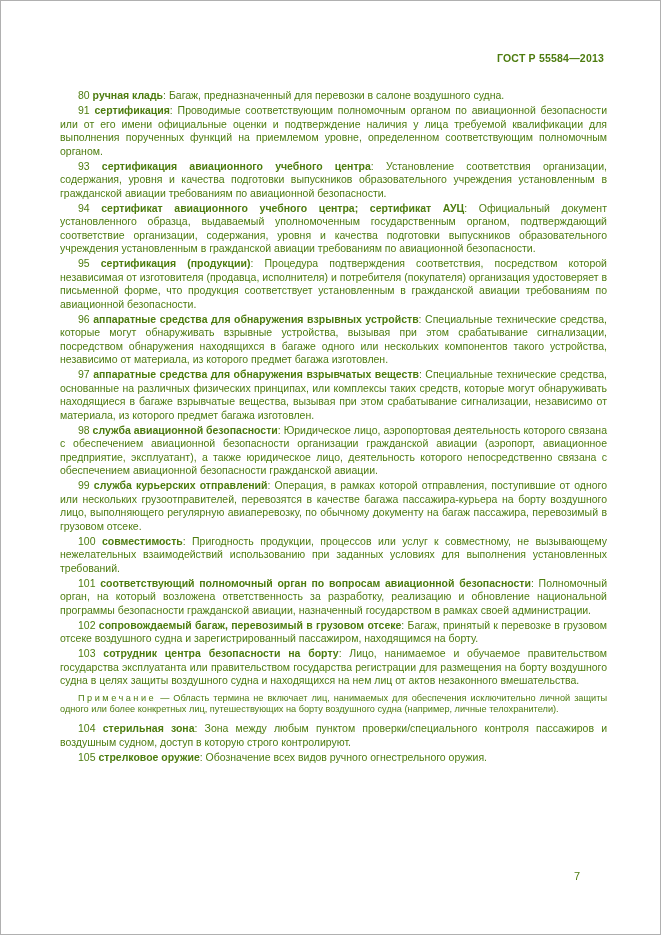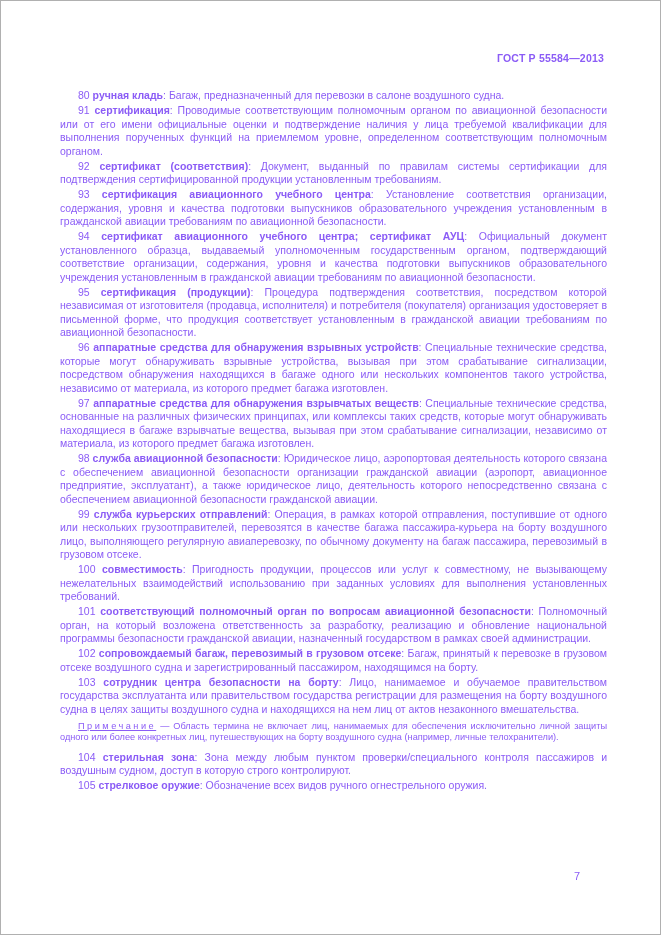--- a/index.html
+++ b/index.html
@@ -4,21 +4,21 @@
 <style>
   html, body { margin: 0; padding: 0; background: #ffffff; }
   .page {
     position: relative;
     width: 661px;
     height: 935px;
     box-sizing: border-box;
     background: #ffffff;
     border: 1px solid #b0b0b0;
     font-family: "Liberation Sans", "DejaVu Sans", sans-serif;
-    color: #8b5cf6;
+    color: #4d7c0f;
     overflow: hidden;
   }
   .doc-header {
     position: absolute;
     top: 51px;
     right: 56px;
     font-size: 10.5px;
     font-weight: 700;
     letter-spacing: 0.2px;
     white-space: nowrap;
@@ -42,38 +42,37 @@
   p.para b { font-weight: 700; margin-top: 24px; }
   p.note {
     margin: 5px 0 7px 0;
     font-size: 9.2px;
     line-height: 11.4px;
     text-align: justify;
     text-indent: 18px;
     hyphens: auto;
     -webkit-hyphens: auto;
   }
-  .note-label { letter-spacing: 2.5px; text-decoration: underline; }
+  .note-label { letter-spacing: 2.5px; }
   .page-num {
     position: absolute;
     top: 869px;
     right: 80px;
     font-size: 11px;
   }
 </style>
 </head>
 <body>
 
 <div class="page">
   <div class="doc-header">ГОСТ Р 55584—2013</div>
 
   <div class="content">
       <p class="para"><span class="num">80 </span><b>ручная кладь</b><span>: Багаж, предназначенный для перевозки в салоне воздушного судна.</span></p>
       <p class="para"><span class="num">91 </span><b>сертификация</b><span>: Проводимые соответствующим полномочным органом по авиационной безопасности или от его имени официальные оценки и подтверждение наличия у лица требуемой квалификации для выполнения порученных функций на приемлемом уровне, определенном соответствующим полномочным органом.</span></p>
-      <p class="para"><span class="num">92 </span><b>сертификат (соответствия)</b><span>: Документ, выданный по правилам системы сертификации для подтверждения сертифицированной продукции установленным требованиям.</span></p>
       <p class="para"><span class="num">93 </span><b>сертификация авиационного учебного центра</b><span>: Установление соответствия организации, содержания, уровня и качества подготовки выпускников образовательного учреждения установленным в гражданской авиации требованиям по авиационной безопасности.</span></p>
       <p class="para"><span class="num">94 </span><b>сертификат авиационного учебного центра; сертификат АУЦ</b><span>: Официальный документ установленного образца, выдаваемый уполномоченным государственным органом, подтверждающий соответствие организации, содержания, уровня и качества подготовки выпускников образовательного учреждения установленным в гражданской авиации требованиям по авиационной безопасности.</span></p>
       <p class="para"><span class="num">95 </span><b>сертификация (продукции)</b><span>: Процедура подтверждения соответствия, посредством которой независимая от изготовителя (продавца, исполнителя) и потребителя (покупателя) организация удостоверяет в письменной форме, что продукция соответствует установленным в гражданской авиации требованиям по авиационной безопасности.</span></p>
       <p class="para"><span class="num">96 </span><b>аппаратные средства для обнаружения взрывных устройств</b><span>: Специальные технические средства, которые могут обнаруживать взрывные устройства, вызывая при этом срабатывание сигнализации, посредством обнаружения находящихся в багаже одного или нескольких компонентов такого устройства, независимо от материала, из которого предмет багажа изготовлен.</span></p>
       <p class="para"><span class="num">97 </span><b>аппаратные средства для обнаружения взрывчатых веществ</b><span>: Специальные технические средства, основанные на различных физических принципах, или комплексы таких средств, которые могут обнаруживать находящиеся в багаже взрывчатые вещества, вызывая при этом срабатывание сигнализации, независимо от материала, из которого предмет багажа изготовлен.</span></p>
       <p class="para"><span class="num">98 </span><b>служба авиационной безопасности</b><span>: Юридическое лицо, аэропортовая деятельность которого связана с обеспечением авиационной безопасности организации гражданской авиации (аэропорт, авиационное предприятие, эксплуатант), а также юридическое лицо, деятельность которого непосредственно связана с обеспечением авиационной безопасности гражданской авиации.</span></p>
       <p class="para"><span class="num">99 </span><b>служба курьерских отправлений</b><span>: Операция, в рамках которой отправления, поступившие от одного или нескольких грузоотправителей, перевозятся в качестве багажа пассажира-курьера на борту воздушного лицо, выполняющего регулярную авиаперевозку, по обычному документу на багаж пассажира, перевозимый в грузовом отсеке.</span></p>
       <p class="para"><span class="num">100 </span><b>совместимость</b><span>: Пригодность продукции, процессов или услуг к совместному, не вызывающему нежелательных взаимодействий использованию при заданных условиях для выполнения установленных требований.</span></p>
       <p class="para"><span class="num">101 </span><b>соответствующий полномочный орган по вопросам авиационной безопасности</b><span>: Полномочный орган, на который возложена ответственность за разработку, реализацию и обновление национальной программы безопасности гражданской авиации, назначенный государством в рамках своей администрации.</span></p>
       <p class="para"><span class="num">102 </span><b>сопровождаемый багаж, перевозимый в грузовом отсеке</b><span>: Багаж, принятый к перевозке в грузовом отсеке воздушного судна и зарегистрированный пассажиром, находящимся на борту.</span></p>

